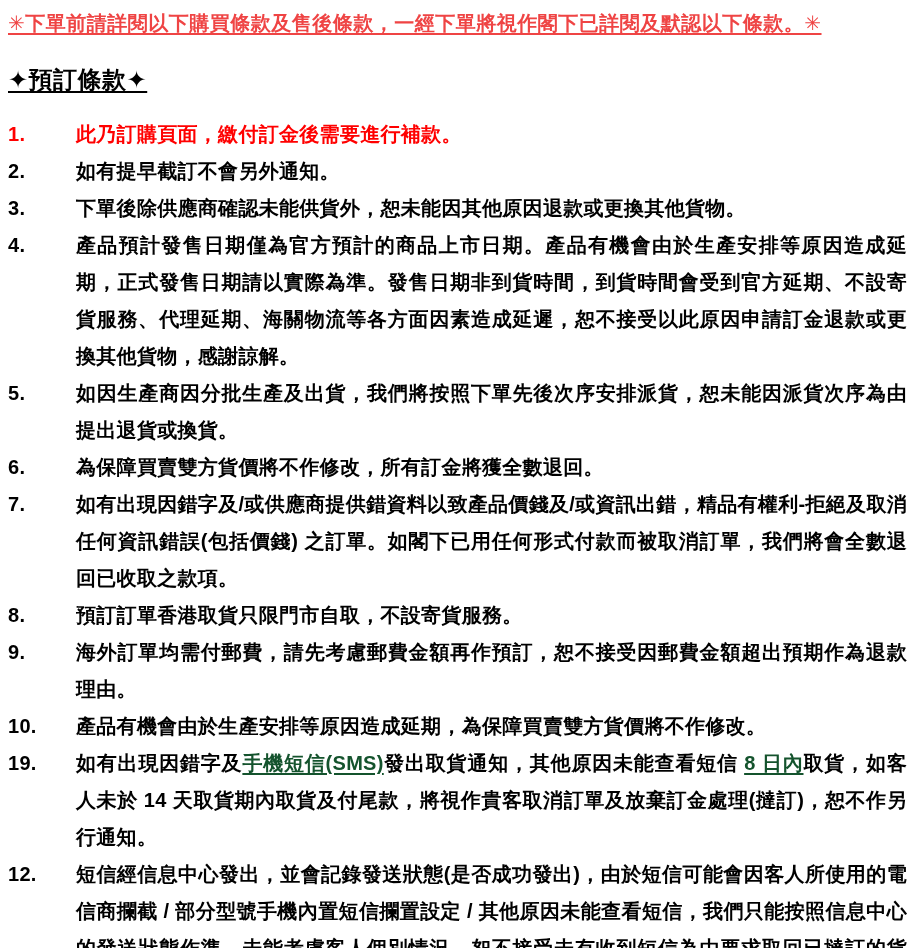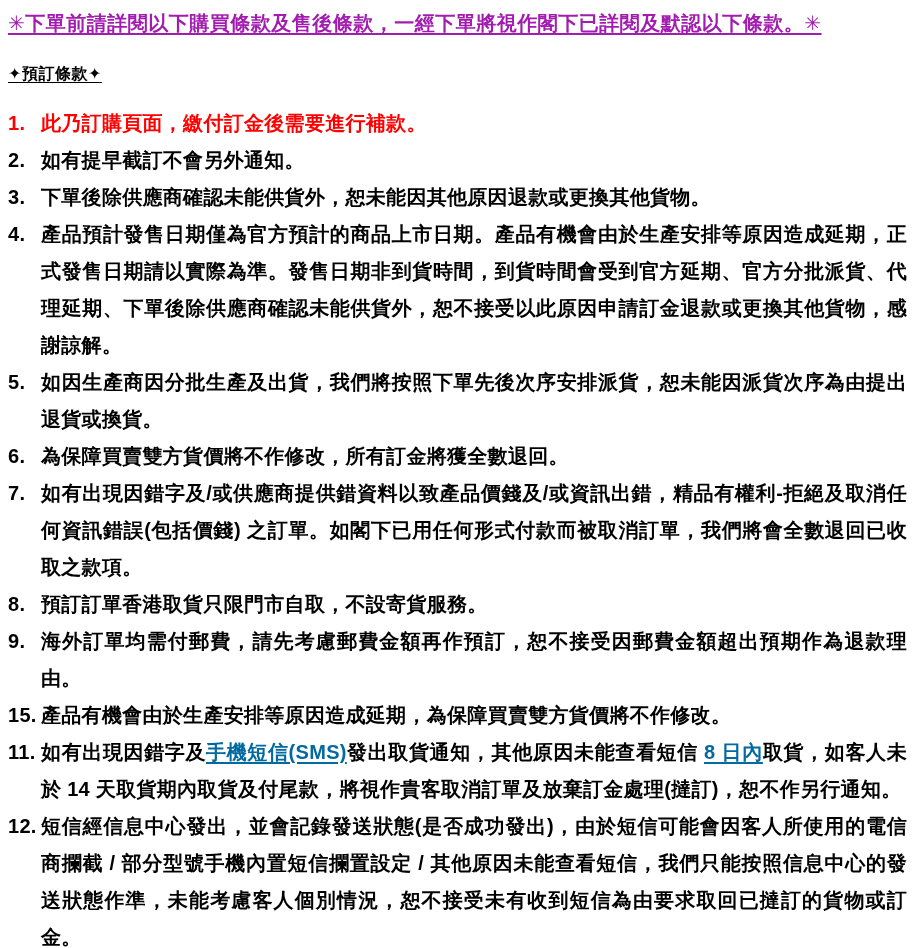--- a/index.html
+++ b/index.html
@@ -9,54 +9,55 @@
     min-height: 948px;
     font-family: "Liberation Sans", "DejaVu Sans", sans-serif;
     font-weight: 700;
     color: #000000;
   }
   .page {
     width: 913px;
     padding: 8px 6px 24px 8px;
   }
   .notice {
-    color: #a21caf;
+    color: #ef4444;
     font-size: 20px;
     line-height: 30px;
     text-decoration: underline;
     text-underline-offset: 3px;
     margin-bottom: 26px;
     letter-spacing: 0.5px;
   }
   .section-title {
-    font-size: 16px;
+    font-size: 24px;
     font-weight: 700;
     text-decoration: underline;
     text-underline-offset: 3px;
     margin-bottom: 20px;
     letter-spacing: 0.5px;
   }
   .terms-list { width: 100%; }
   .term-item {
     display: flex;
     font-size: 20px;
     line-height: 37px;
     letter-spacing: 0.3px;
   }
   .term-num {
     flex: 0 0 33px;
     white-space: nowrap;
   }
   .term-text {
     flex: 1;
     text-align: justify;
+    margin-left: 35px;
   }
   .term-item.red { color: #ff0000; }
   .red-underline {
-    color: #0369a1;
+    color: #14532d;
     text-decoration: underline;
     text-underline-offset: 3px;
   }
 </style>
 </head>
 <body>
 
 <div class="page">
   <p class="notice">✳下單前請詳閱以下購買條款及售後條款，一經下單將視作閣下已詳閱及默認以下條款。✳</p>
 
@@ -70,21 +71,21 @@
       <div class="term-item">
         <span class="term-num">2.</span>
         <span class="term-text"><span>如有提早截訂不會另外通知。</span></span>
       </div>
       <div class="term-item">
         <span class="term-num">3.</span>
         <span class="term-text"><span>下單後除供應商確認未能供貨外，恕未能因其他原因退款或更換其他貨物。</span></span>
       </div>
       <div class="term-item">
         <span class="term-num">4.</span>
-        <span class="term-text"><span>產品預計發售日期僅為官方預計的商品上市日期。產品有機會由於生產安排等原因造成延期，正式發售日期請以實際為準。發售日期非到貨時間，到貨時間會受到官方延期、官方分批派貨、代理延期、下單後除供應商確認未能供貨外，恕不接受以此原因申請訂金退款或更換其他貨物，感謝諒解。</span></span>
+        <span class="term-text"><span>產品預計發售日期僅為官方預計的商品上市日期。產品有機會由於生產安排等原因造成延期，正式發售日期請以實際為準。發售日期非到貨時間，到貨時間會受到官方延期、不設寄貨服務、代理延期、海關物流等各方面因素造成延遲，恕不接受以此原因申請訂金退款或更換其他貨物，感謝諒解。</span></span>
       </div>
       <div class="term-item">
         <span class="term-num">5.</span>
         <span class="term-text"><span>如因生產商因分批生產及出貨，我們將按照下單先後次序安排派貨，恕未能因派貨次序為由提出退貨或換貨。</span></span>
       </div>
       <div class="term-item">
         <span class="term-num">6.</span>
         <span class="term-text"><span>為保障買賣雙方貨價將不作修改，所有訂金將獲全數退回。</span></span>
       </div>
       <div class="term-item">
@@ -93,25 +94,25 @@
       </div>
       <div class="term-item">
         <span class="term-num">8.</span>
         <span class="term-text"><span>預訂訂單香港取貨只限門市自取，不設寄貨服務。</span></span>
       </div>
       <div class="term-item">
         <span class="term-num">9.</span>
         <span class="term-text"><span>海外訂單均需付郵費，請先考慮郵費金額再作預訂，恕不接受因郵費金額超出預期作為退款理由。</span></span>
       </div>
       <div class="term-item">
-        <span class="term-num">15.</span>
+        <span class="term-num">10.</span>
         <span class="term-text"><span>產品有機會由於生產安排等原因造成延期，為保障買賣雙方貨價將不作修改。</span></span>
       </div>
       <div class="term-item">
-        <span class="term-num">11.</span>
+        <span class="term-num">19.</span>
         <span class="term-text"><span>如有出現因錯字及</span><span class="red-underline">手機短信(SMS)</span><span>發出取貨通知，其他原因未能查看短信 </span><span class="red-underline">8 日內</span><span>取貨，如客人未於 14 天取貨期內取貨及付尾款，將視作貴客取消訂單及放棄訂金處理(撻訂)，恕不作另行通知。</span></span>
       </div>
       <div class="term-item">
         <span class="term-num">12.</span>
         <span class="term-text"><span>短信經信息中心發出，並會記錄發送狀態(是否成功發出)，由於短信可能會因客人所使用的電信商攔截 / 部分型號手機內置短信攔置設定 / 其他原因未能查看短信，我們只能按照信息中心的發送狀態作準，未能考慮客人個別情況，恕不接受未有收到短信為由要求取回已撻訂的貨物或訂金。</span></span>
       </div>
     </div>
 </div>
 
 </body></html>

